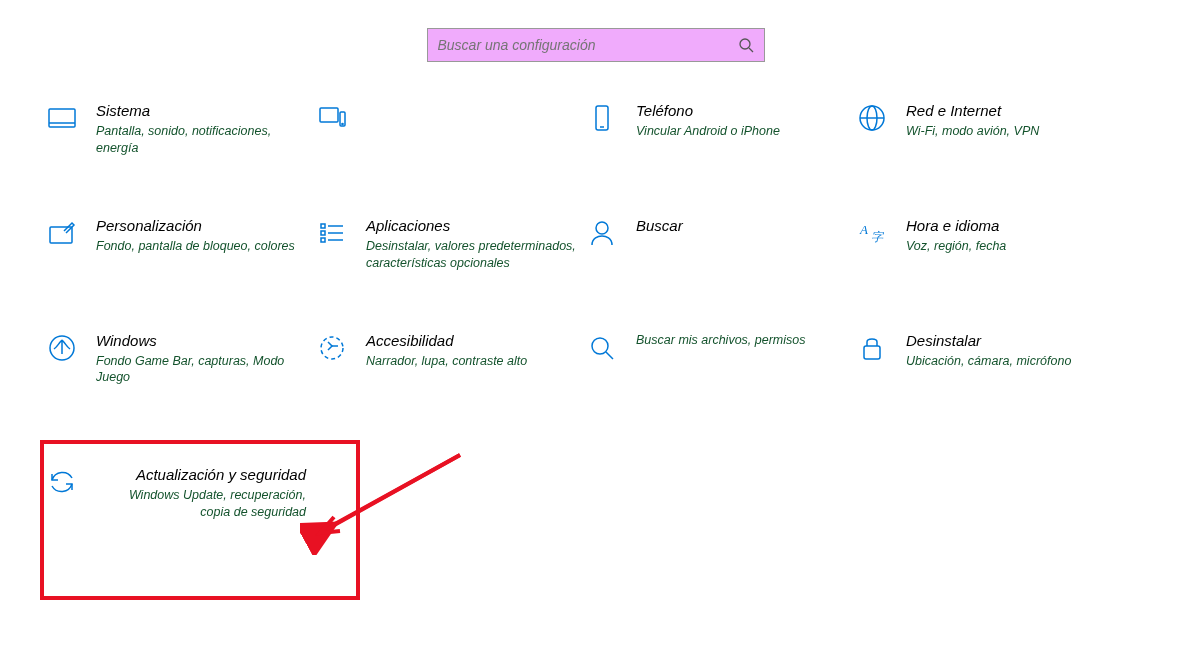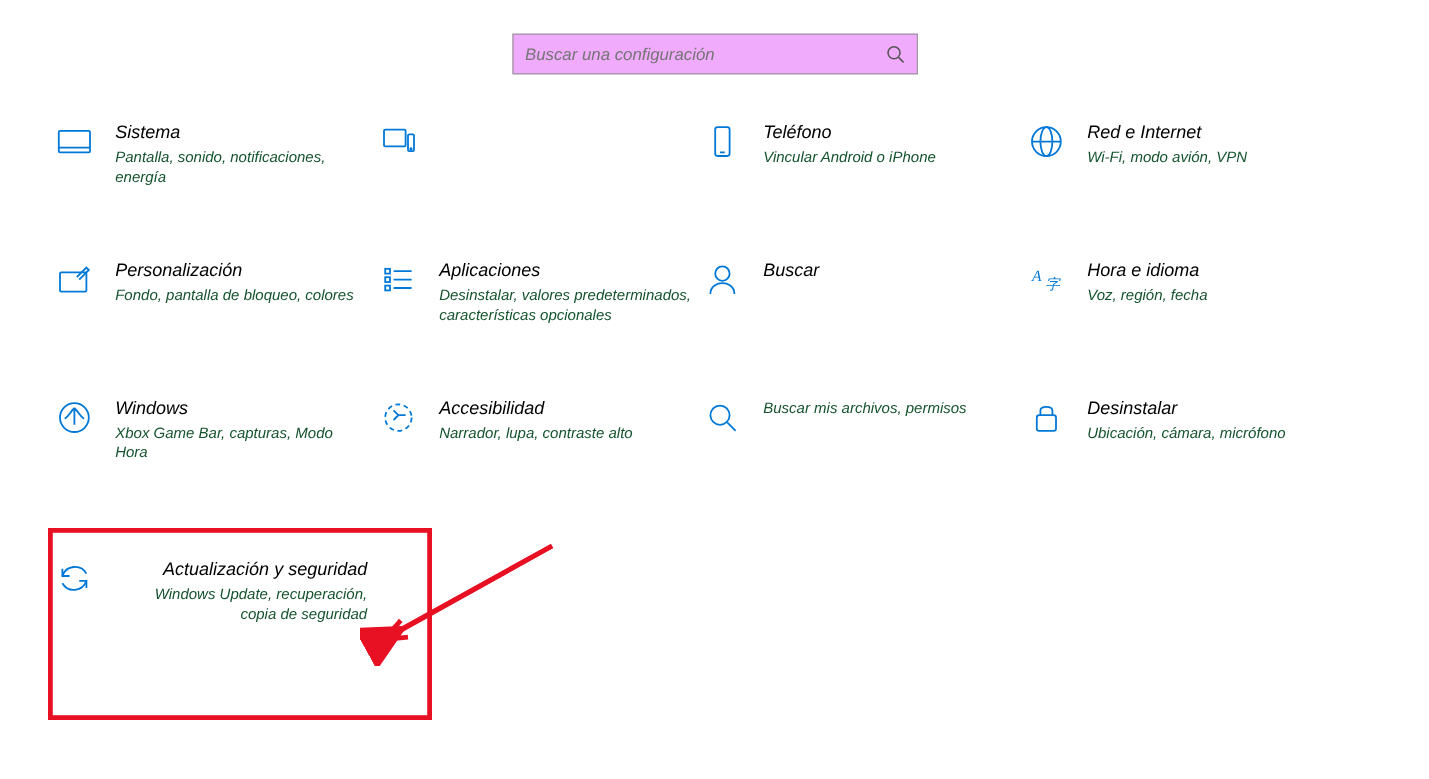--- a/index.html
+++ b/index.html
@@ -195,21 +195,21 @@
     </div>
   </div>
 
   <div class="tile">
     <svg class="tile-icon" viewBox="0 0 32 32">
         <circle cx="16" cy="16" r="12"></circle>
         <path d="M16 8 C12 12 12 14 8 17 M16 8 C20 12 20 14 24 17 M16 8 L16 22"></path>
       </svg>
     <div class="tile-text">
       <div class="tile-title">Windows</div>
-      <div class="tile-desc">Xbox Game Bar, capturas, Modo Hora</div>
+      <div class="tile-desc">Fondo Game Bar, capturas, Modo Juego</div>
     </div>
   </div>
 
   <div class="tile">
     <svg class="tile-icon" viewBox="0 0 32 32">
         <circle cx="16" cy="16" r="11" stroke-dasharray="4 3"></circle>
         <path d="M12 10 L16 14 L12 18"></path>
         <line x1="16" y1="14" x2="22" y2="14"></line>
       </svg>
     <div class="tile-text">

